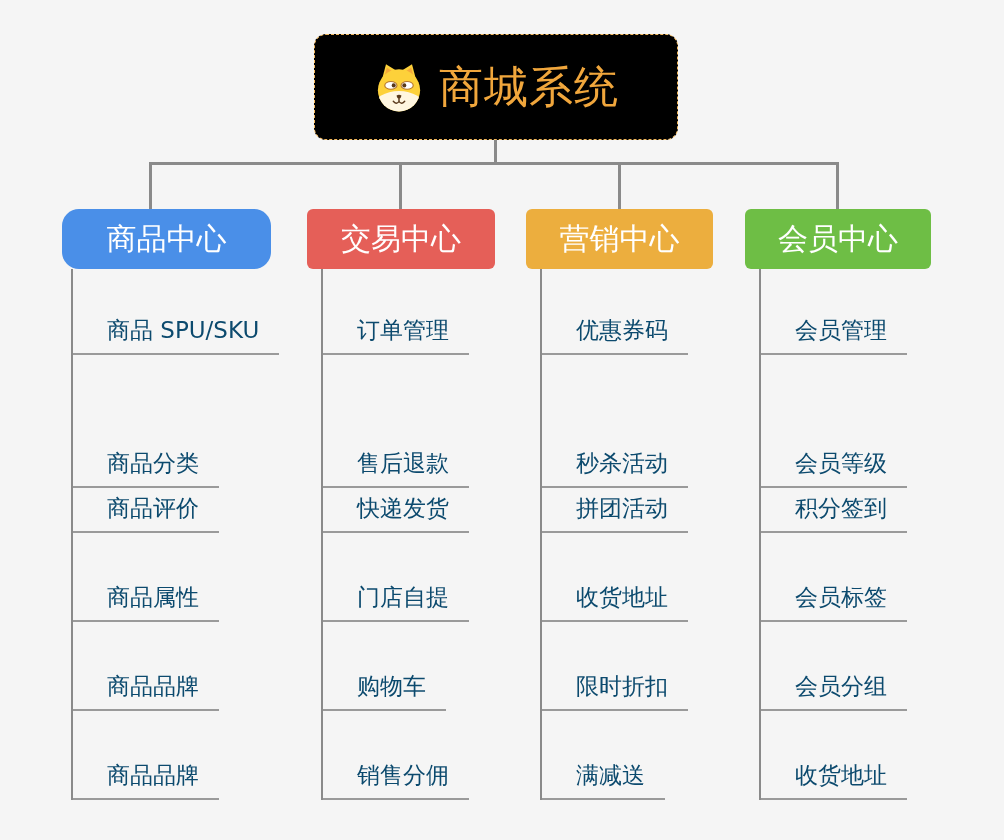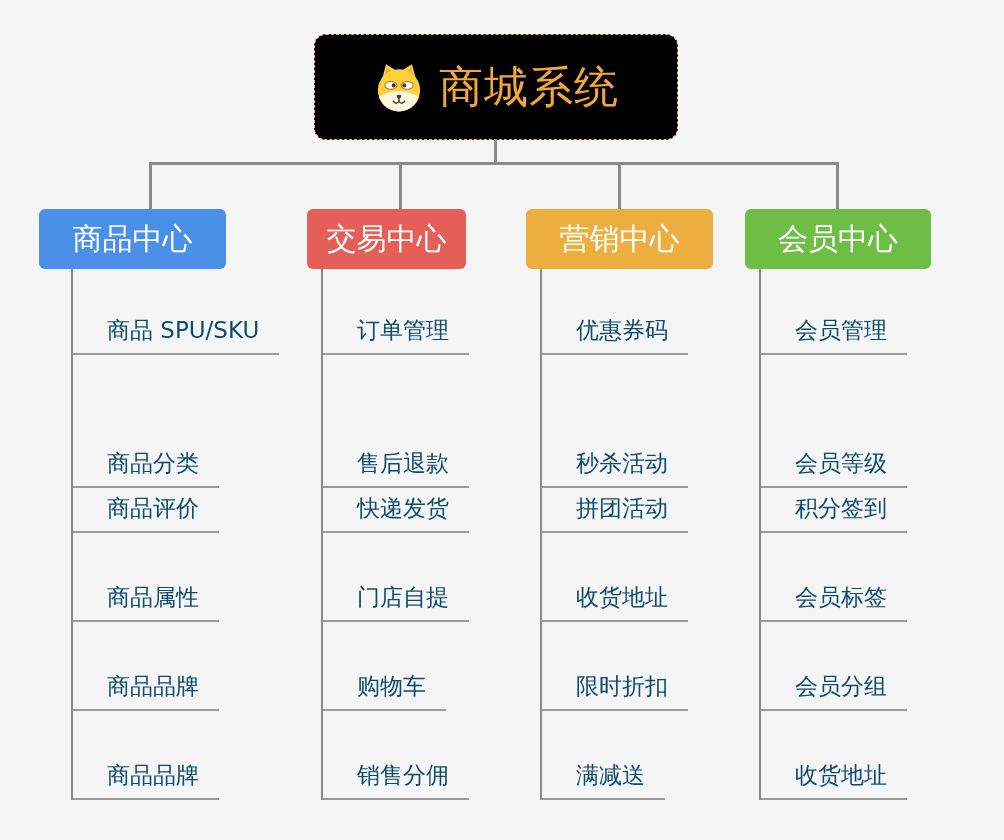--- a/index.html
+++ b/index.html
@@ -53,22 +53,22 @@
     top: 209px; height: 60px;
     border-radius: 6px;
     display: flex;
     align-items: center;
     justify-content: center;
     color: #ffffff;
     font-size: 30px;
     white-space: nowrap;
     cursor: default;
   }
-  .bn-0 { left: 39px;  width: 187px; }
-  .bn-1 { left: 307px; width: 159px; }
+  .bn-0 { left: 62px;  width: 209px; border-radius: 17px; }
+  .bn-1 { left: 307px; width: 188px; }
   .bn-2 { left: 526px; width: 187px; }
   .bn-3 { left: 745px; width: 186px; }
 
   
   .children {
     position: absolute;
     top: 269px; height: 531px;
     border-left: 2px solid #8a8a8a;
   }
   .col-0 { left: 71px; }

